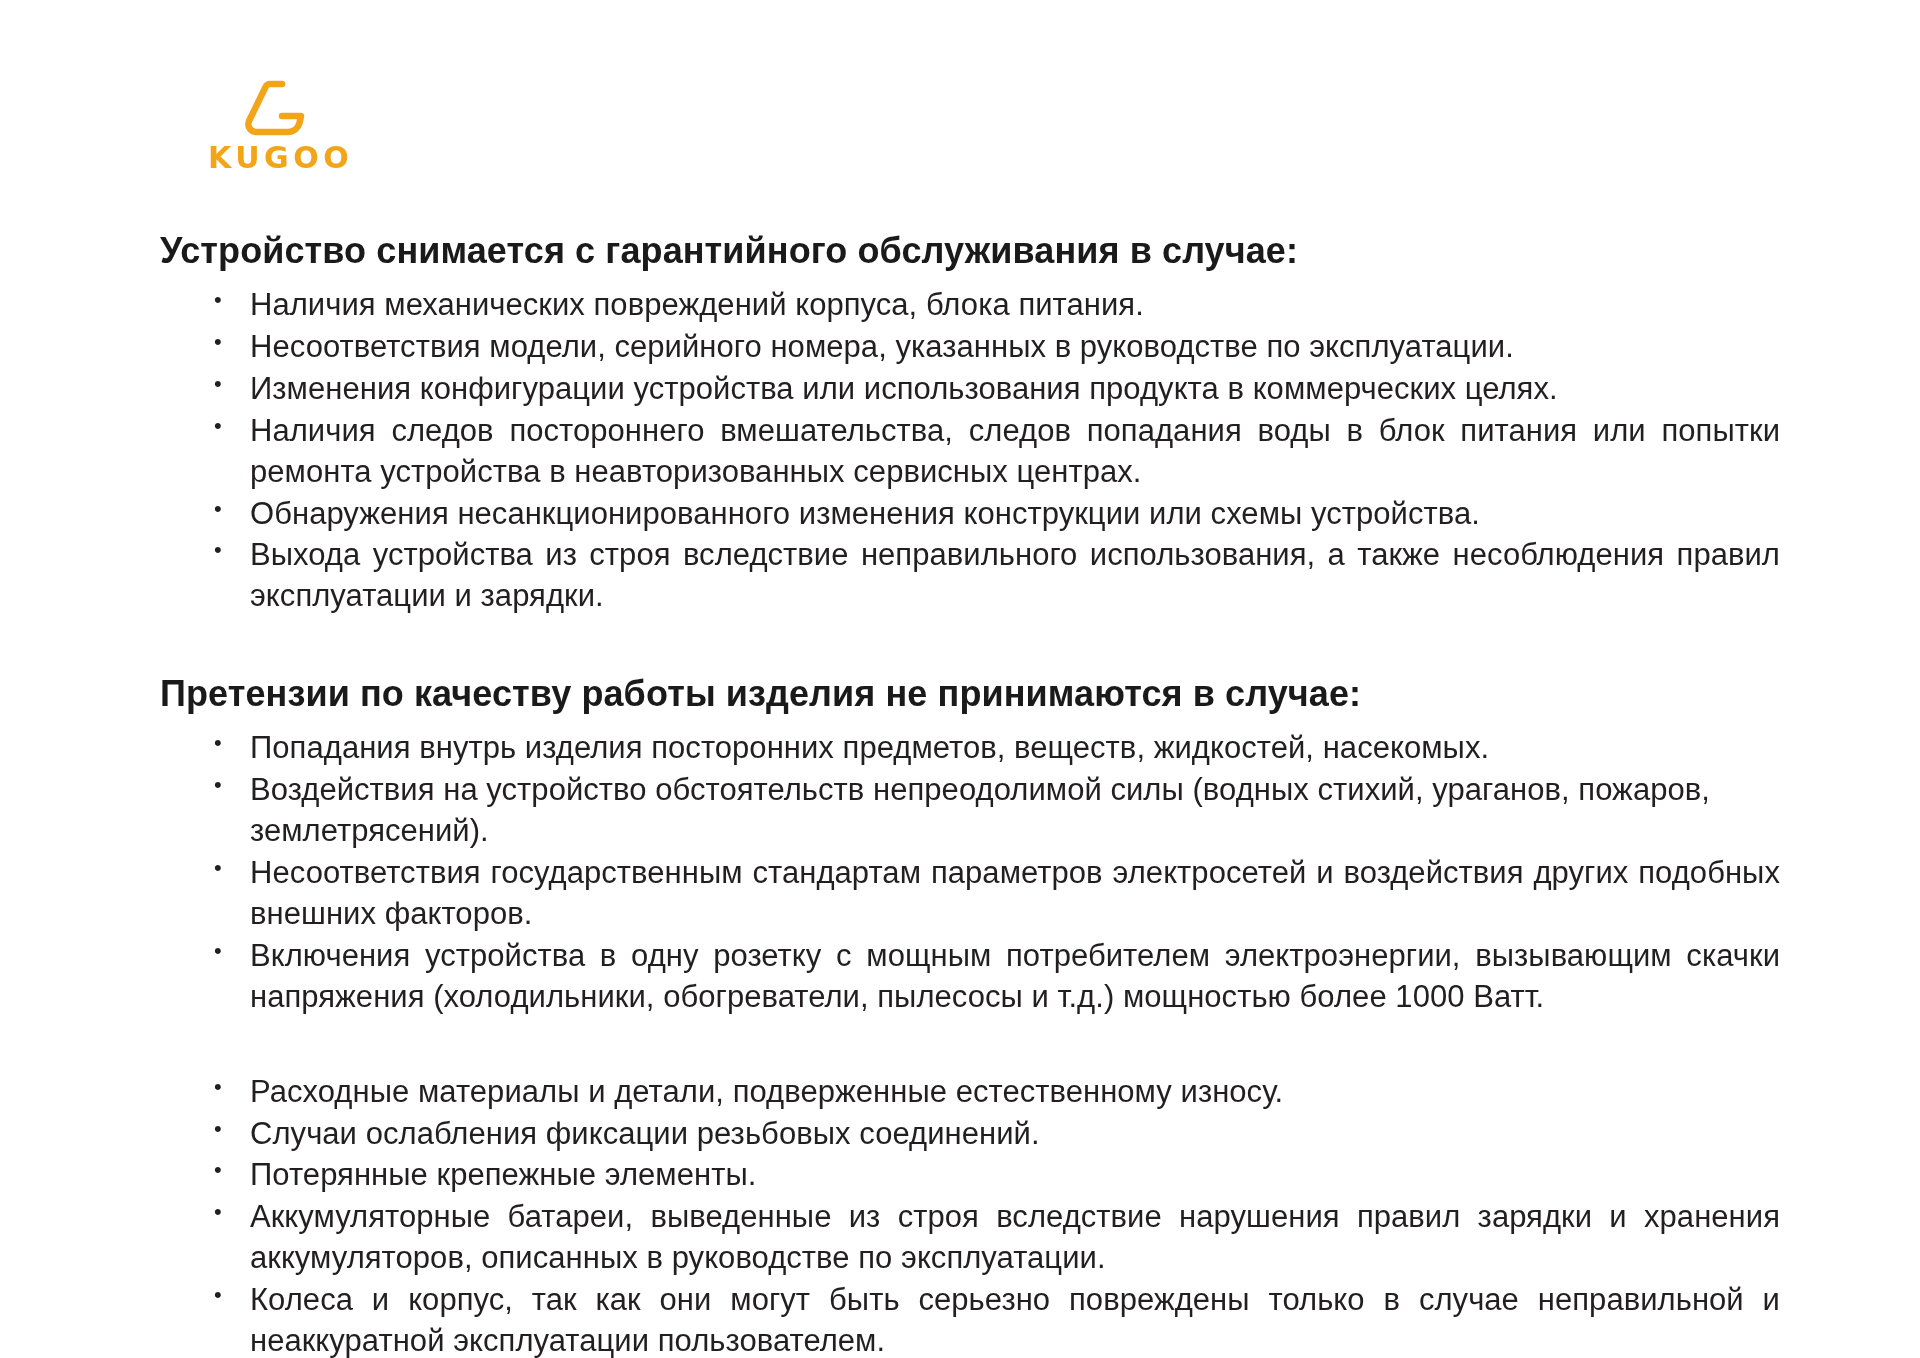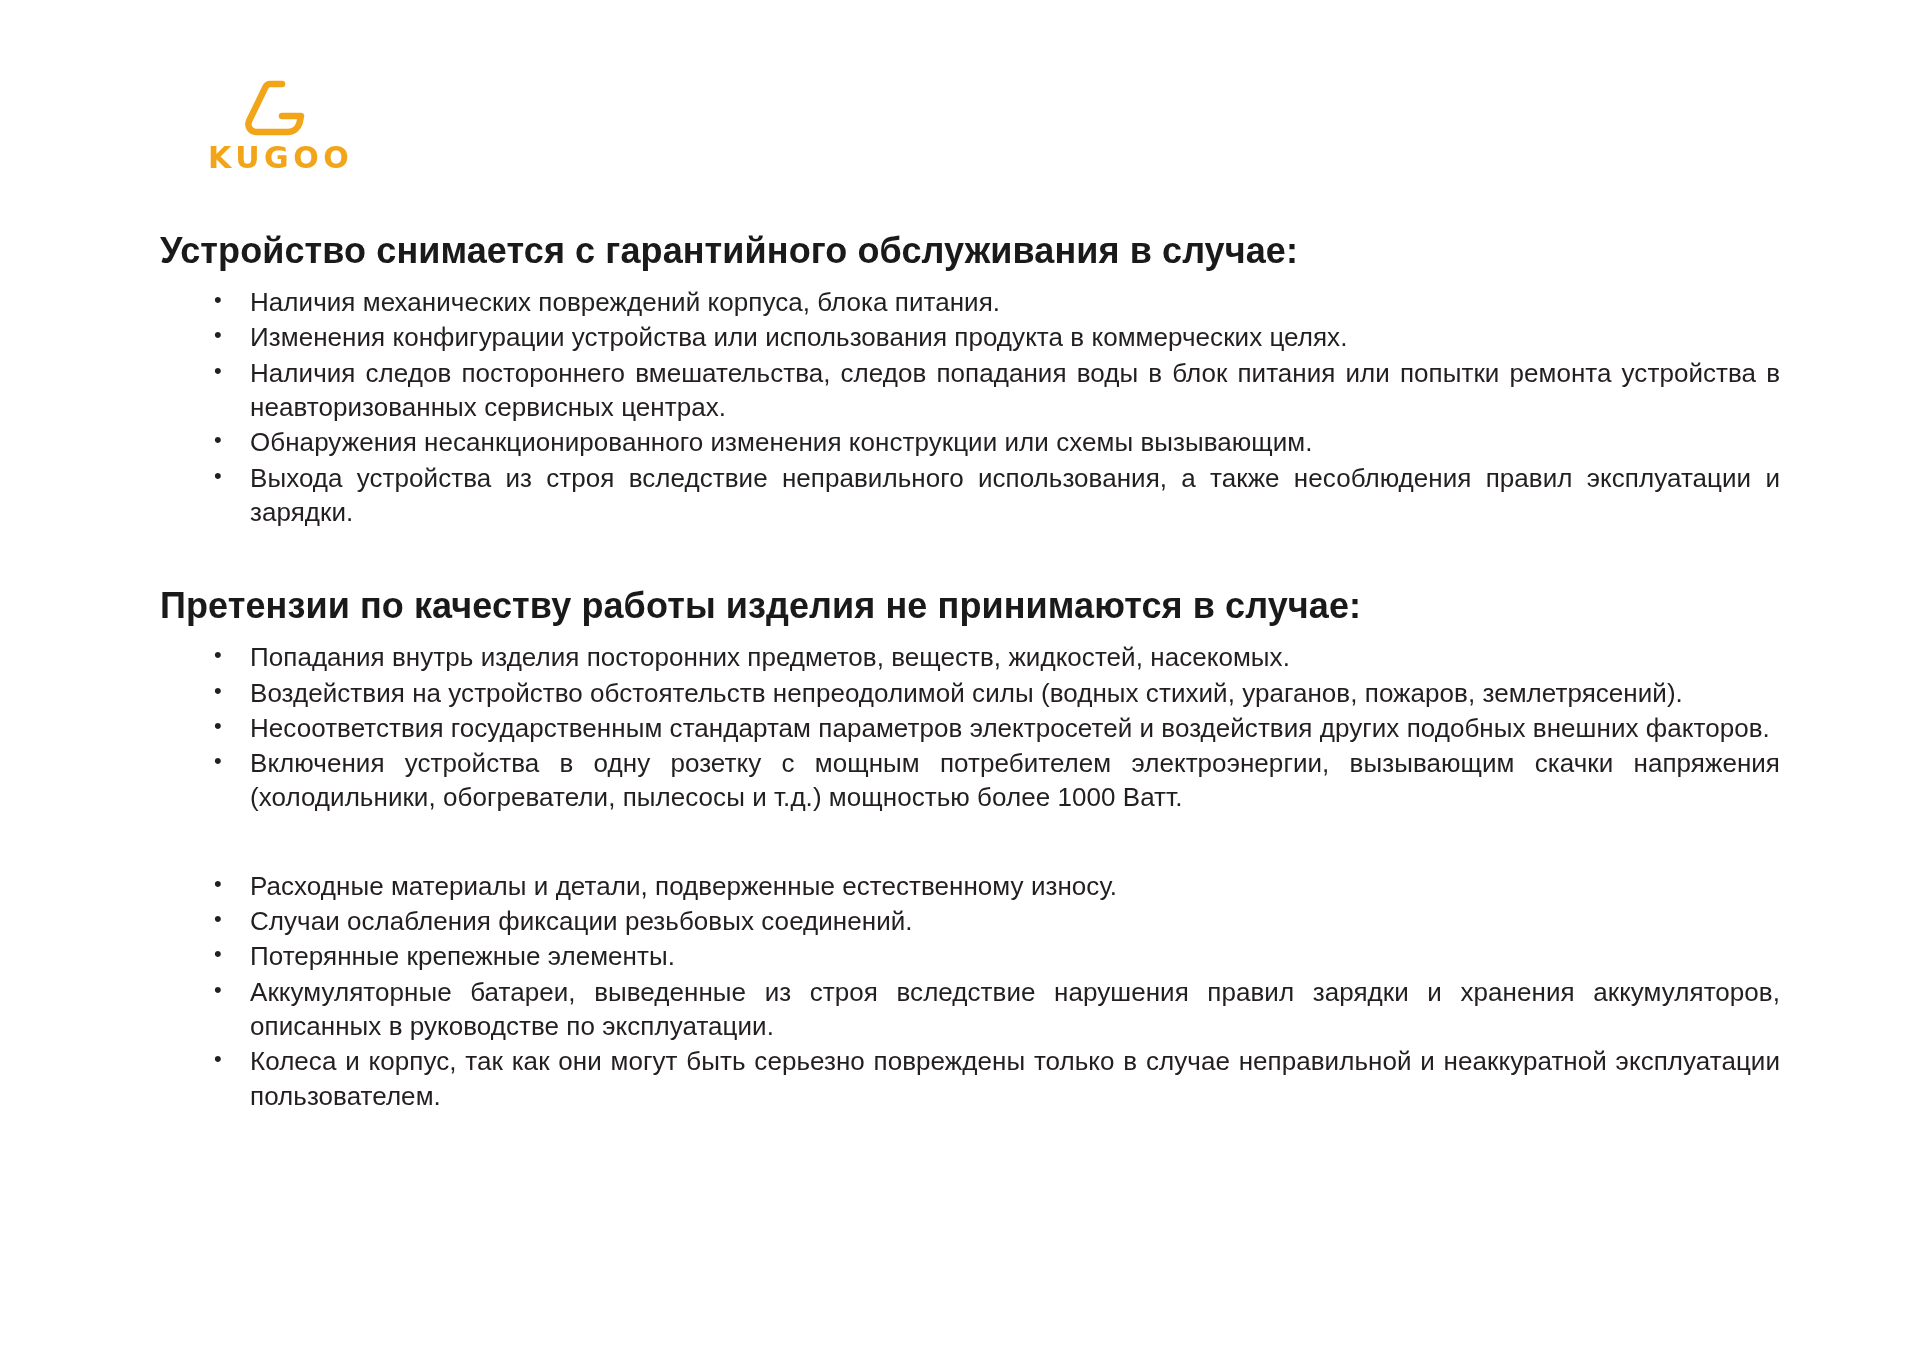--- a/index.html
+++ b/index.html
@@ -76,21 +76,21 @@
     margin-bottom: 0;
   }
 
   ul.bullets {
     list-style: none;
     margin: 0;
     padding: 0 0 0 48px;
   }
   ul.bullets li {
     position: relative;
-    font-size: 26px;
+    font-size: 31px;
     line-height: 1.32;
     color: #231f20;
     padding-left: 42px;
     margin: 0 0 1px 0;
     text-align: justify;
     text-justify: inter-word;
     letter-spacing: 0.05px;
   }
   ul.bullets li::before {
     content: "\2022";
@@ -128,23 +128,24 @@
     </svg>
     <span class="logo-word">KUGOO</span>
   </div>
 
   <div class="content">
 
     <div class="section">
       <h2 class="section-heading">Устройство снимается с гарантийного обслуживания в случае:</h2>
       <ul class="bullets">
         <li class="one-line">Наличия механических повреждений корпуса, блока питания.</li>
+        <li class="one-line">Несоответствия модели, серийного номера, указанных в руководстве по эксплуатации.</li>
         <li class="one-line">Изменения конфигурации устройства или использования продукта в коммерческих целях.</li>
         <li>Наличия следов постороннего вмешательства, следов попадания воды в блок питания или попытки ремонта устройства в неавторизованных сервисных центрах.</li>
-        <li class="one-line">Обнаружения несанкционированного изменения конструкции или схемы вызывающим.</li>
+        <li class="one-line">Обнаружения несанкционированного изменения конструкции или схемы устройства.</li>
         <li>Выхода устройства из строя вследствие неправильного использования, а также несоблюдения правил эксплуатации и зарядки.</li>
       </ul>
     </div>
 
     <div class="section">
       <h2 class="section-heading">Претензии по качеству работы изделия не принимаются в случае:</h2>
       <ul class="bullets">
         <li class="one-line">Попадания внутрь изделия посторонних предметов, веществ, жидкостей, насекомых.</li>
         <li class="one-line">Воздействия на устройство обстоятельств непреодолимой силы (водных стихий, ураганов, пожаров, землетрясений).</li>
         <li>Несоответствия государственным стандартам параметров электросетей и воздействия других подобных внешних факторов.</li>

